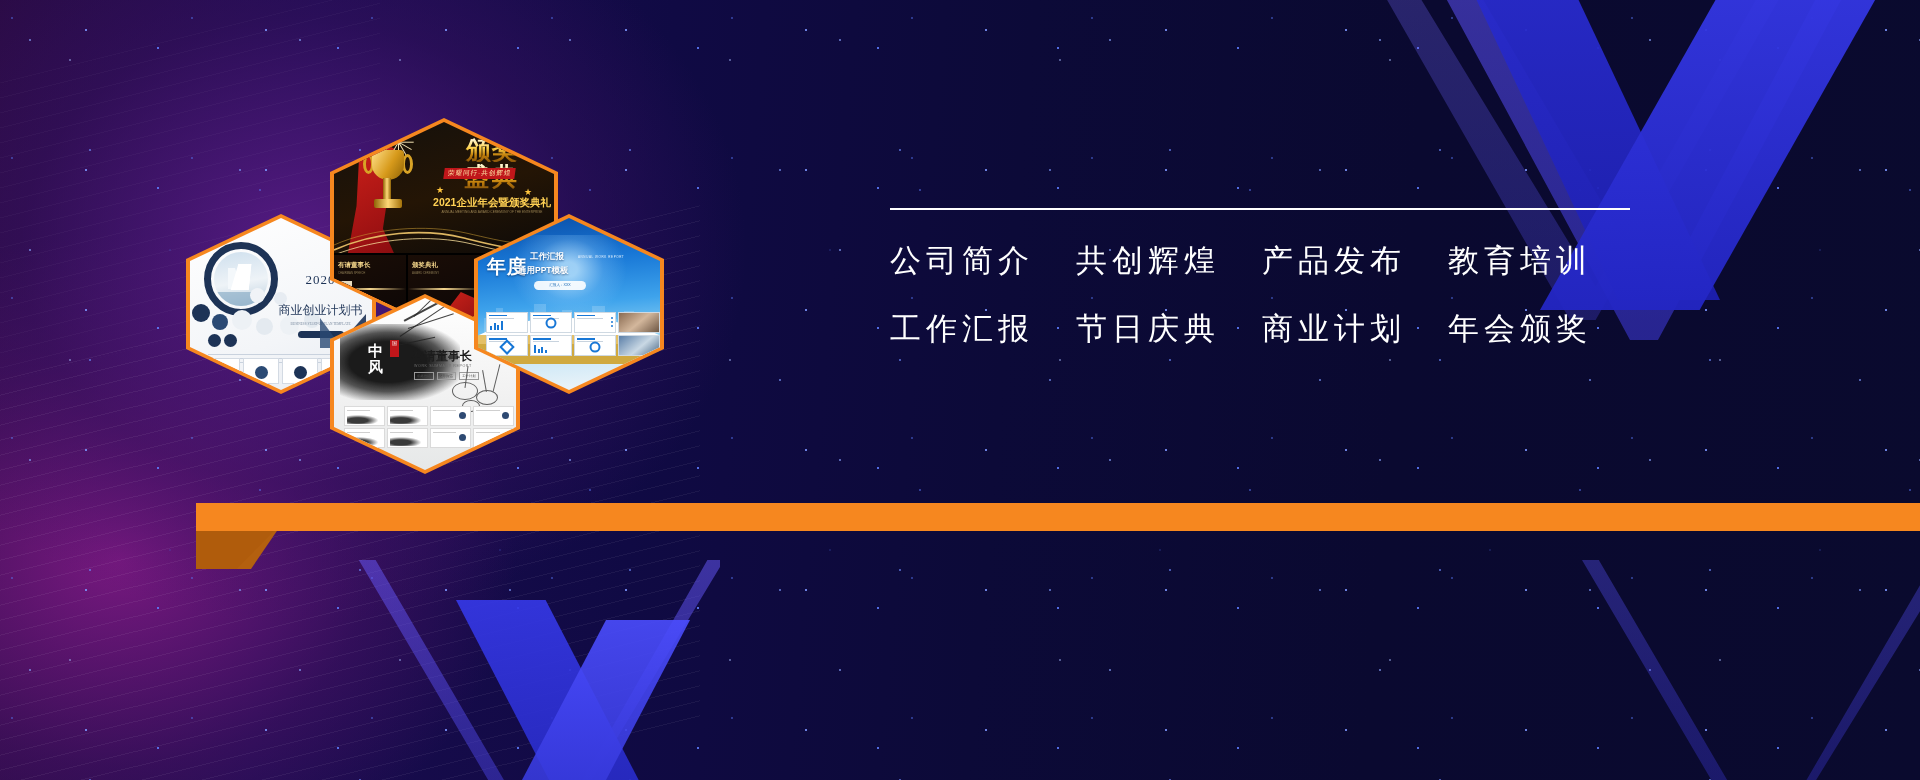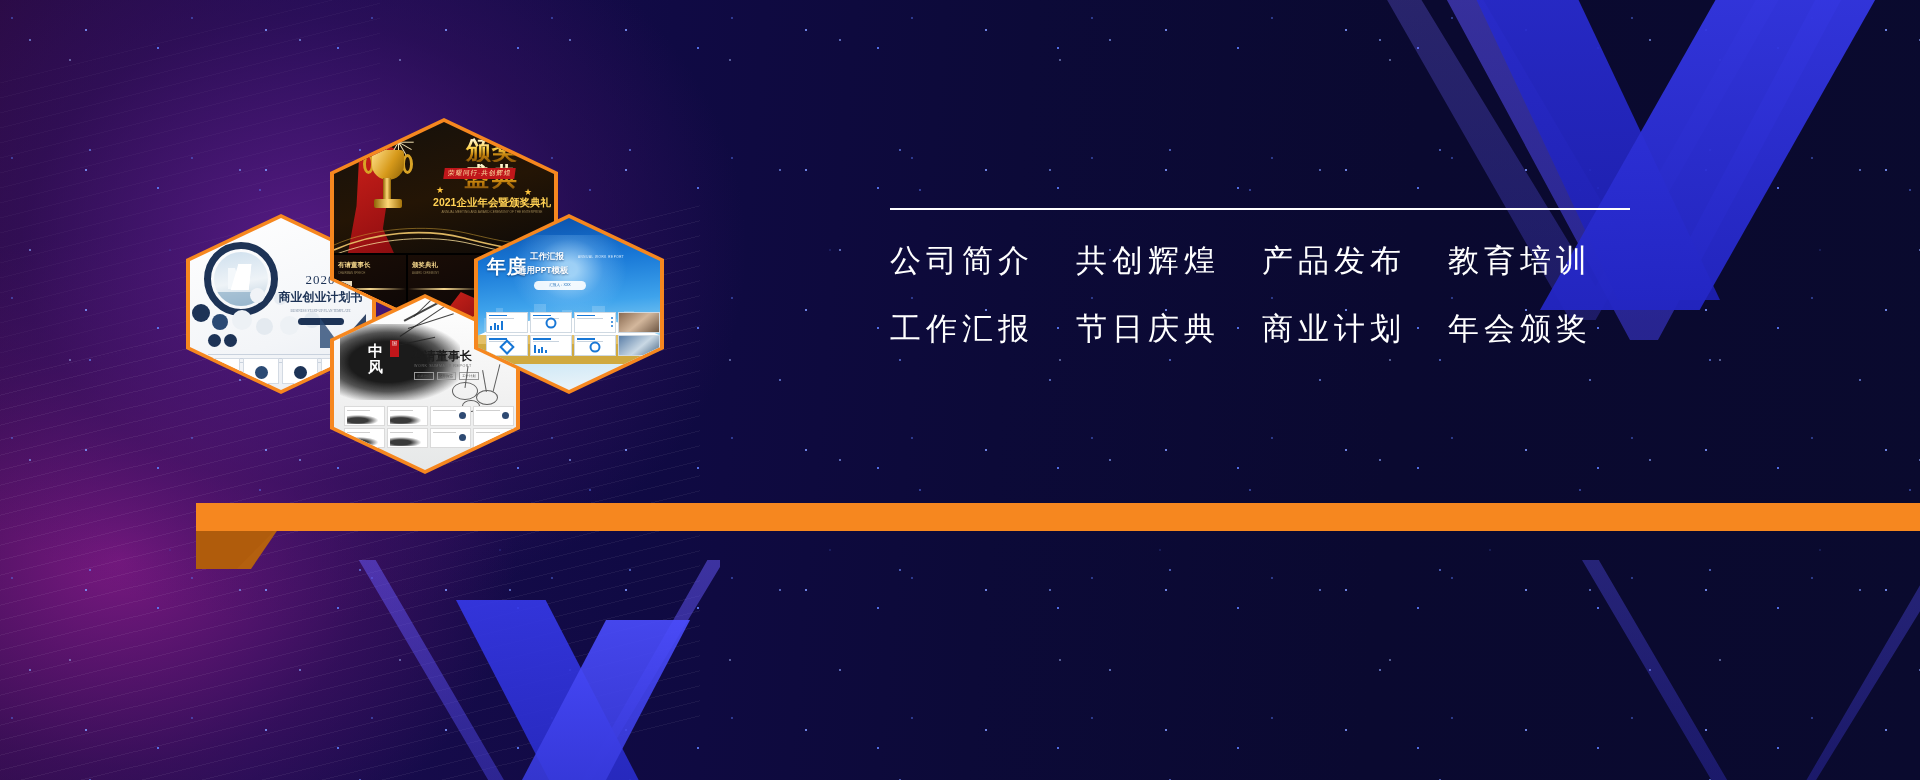--- a/index.html
+++ b/index.html
@@ -159,21 +159,21 @@
              border-left:5px solid transparent; border-right:13px solid #ffffff; border-bottom:26px solid #ffffff;
              transform:skewX(-6deg); }
   .h1-sail2 { position:absolute; left:14px; top:16px; width:0;height:0;
              border-right:7px solid transparent; border-left:7px solid #f4f8fb; border-bottom:21px solid #f4f8fb; }
   .h1-water { position:absolute; left:0; bottom:0; width:100%; height:14px; background:rgba(120,160,190,.55); }
   .dotsA { position:absolute; }
   .dotsA i { position:absolute; display:block; border-radius:50%; }
   .h1-title { position:absolute; left:78px; top:54px; width:105px; text-align:center;
               color:#1d3356; font-family:"Liberation Serif", serif; }
   .h1-year { font-size:13px; letter-spacing:1px; }
-  .h1-name { font-size:12px; font-weight:bold; margin-top:1px; white-space:nowrap; }
+  .h1-name { font-size:12px; font-weight:normal; margin-top:14px; white-space:nowrap; }
   .h1-sub { font-size:3.4px; color:#7b8ba0; margin-top:3px; line-height:1.5; }
   .h1-pill { margin:4px auto 0; width:46px; height:7px; border-radius:4px; background:#1d3356; }
   .h1-thumbs { position:absolute; left:18px; top:115px; width:160px; }
   .h1-line { height:1px; background:#c9d2de; margin:3px 0; }
   .h1-ico { width:13px; height:13px; border-radius:50%; background:#1d3356; display:inline-block; margin-right:3px; }
   .h1-bigtri { position:absolute; right:6px; top:96px; width:0;height:0;
                border-left:30px solid transparent; border-bottom:34px solid #1d3356; opacity:.9; }
   .h1-bigtri2 { position:absolute; right:30px; top:100px; width:0;height:0;
                border-right:22px solid transparent; border-bottom:30px solid #2b4a74; opacity:.8; }
 

